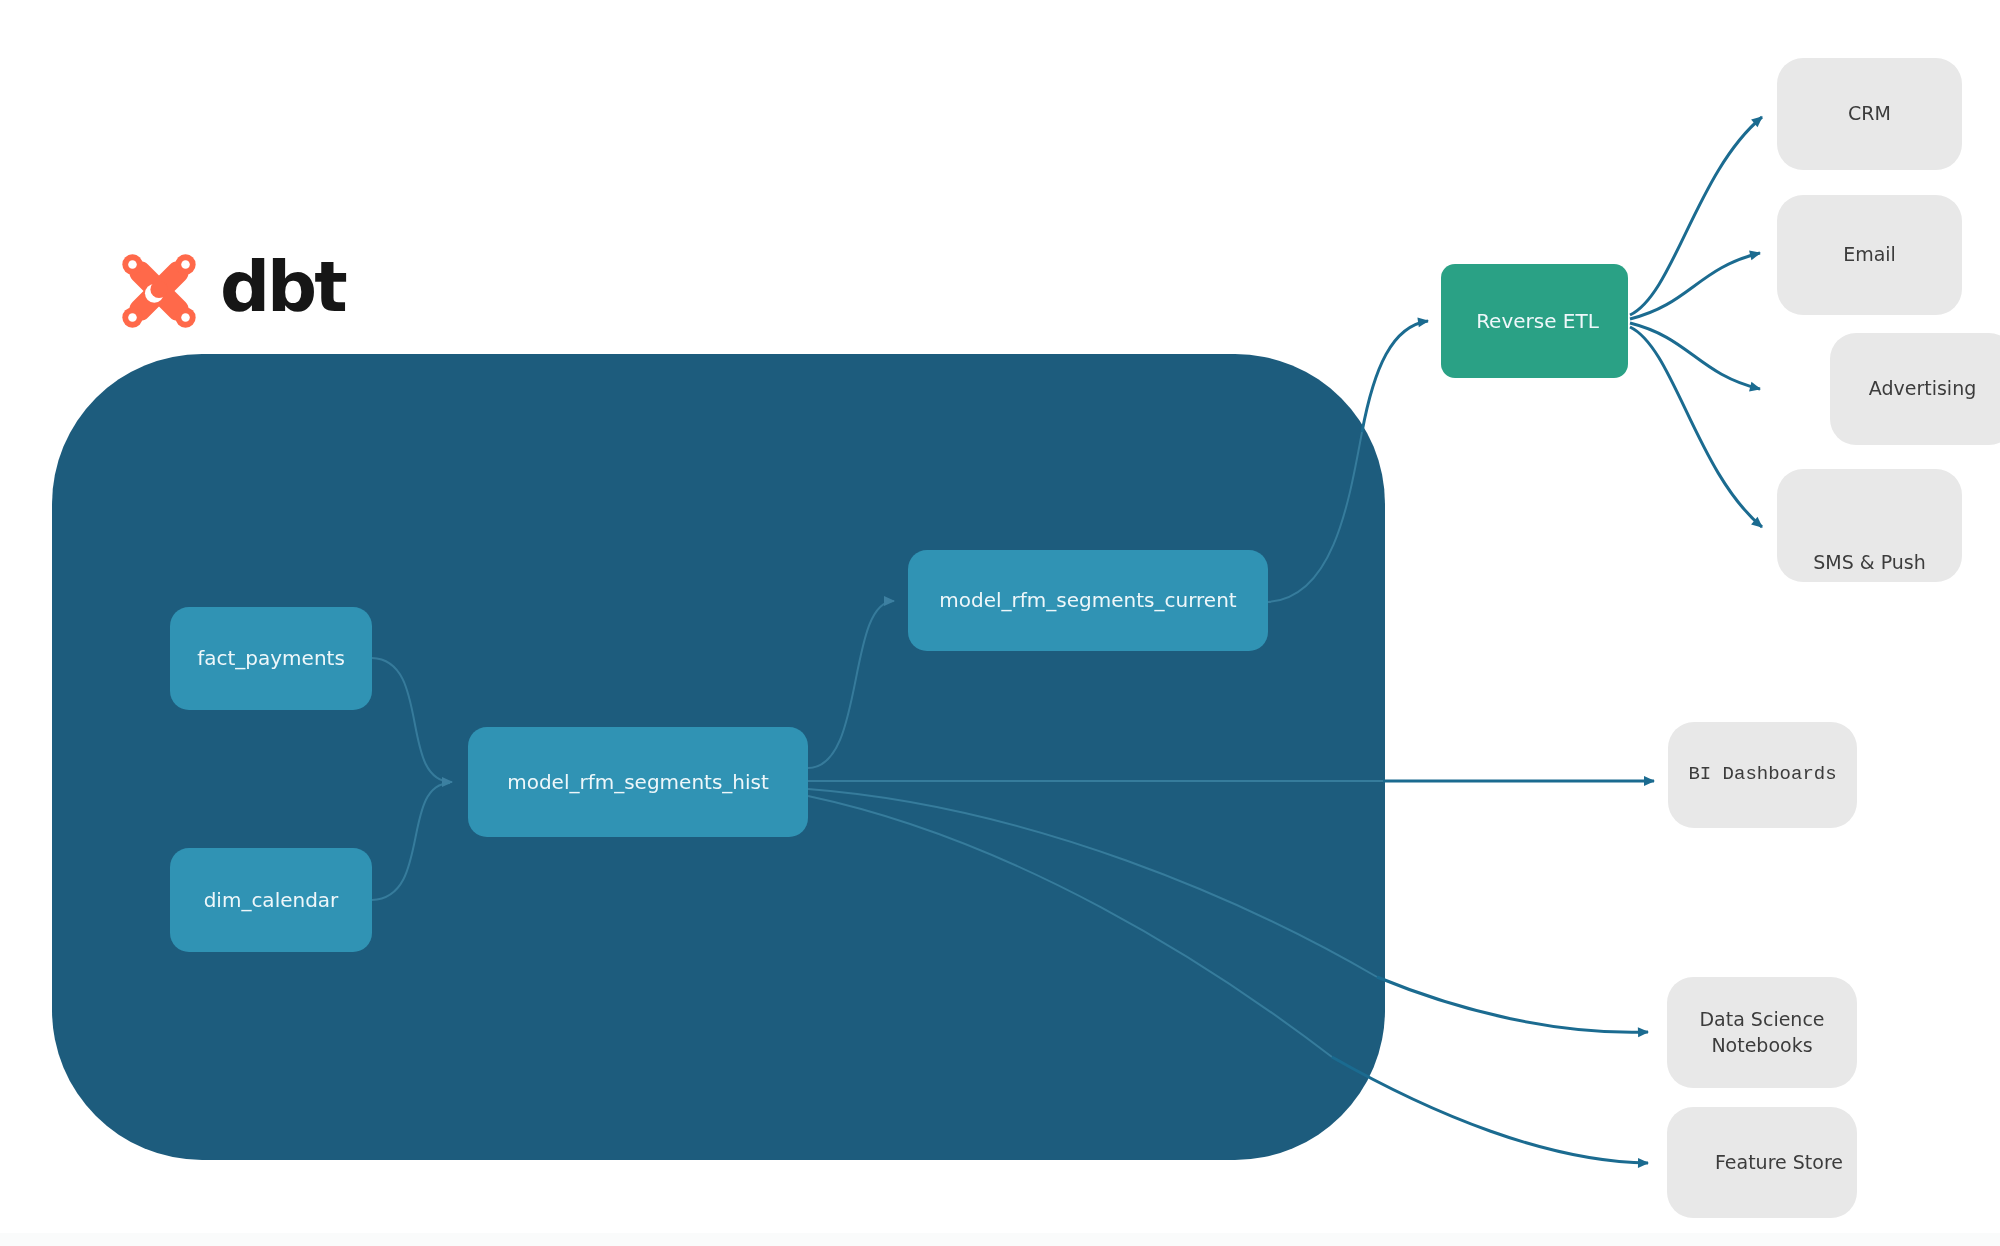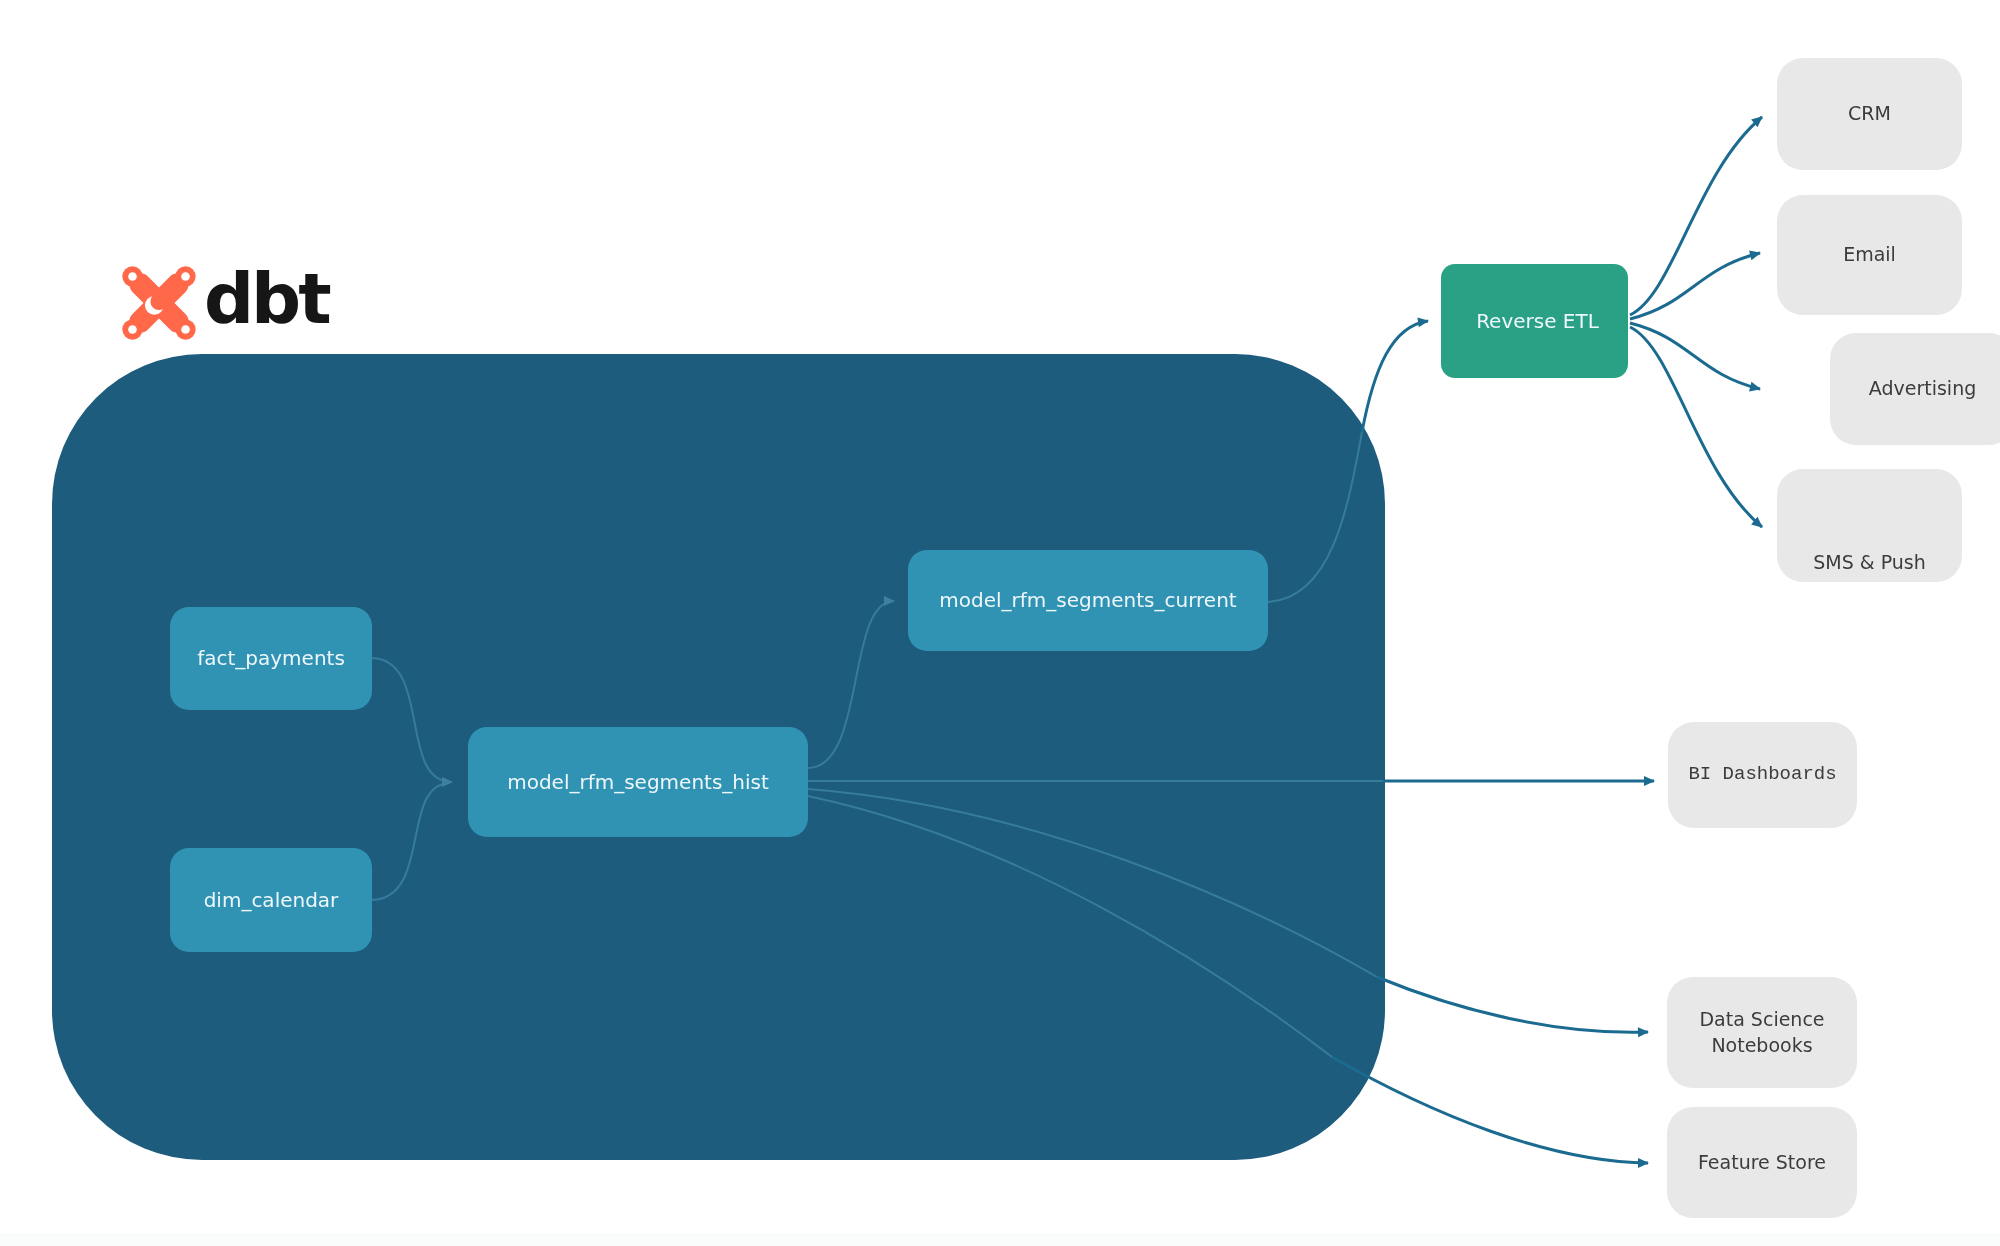--- a/index.html
+++ b/index.html
@@ -1,21 +1,21 @@
 <!DOCTYPE html>
 <html><head>
 <meta charset="utf-8">
 <style>
   html,body{margin:0;padding:0;background:#ffffff;}
   .canvas{
     position:relative;width:2000px;height:1246px;overflow:hidden;background:#ffffff;
     font-family:"DejaVu Sans","Liberation Sans",sans-serif;
   }
   
-  .logo{position:absolute;left:120px;top:252px;display:flex;align-items:center;gap:6px;margin-top:12px;}
+  .logo{position:absolute;left:120px;top:252px;display:flex;align-items:center;gap:22px;}
   .logo-text{font-size:70px;font-weight:700;letter-spacing:-3px;color:#161616;line-height:1;margin-top:-8px;}
   
   .dbt-box{
     position:absolute;left:52px;top:354px;width:1333px;height:806px;
     background:#1d5c7d;border-radius:150px;z-index:1;
   }
   
   .edges{position:absolute;left:0;top:0;z-index:2;}
   .edge-strong{stroke:#1b6b90;stroke-width:3;fill:none;}
   .edge-faint{stroke:#3b81a1;stroke-width:2;fill:none;opacity:0.85;}
@@ -31,21 +31,21 @@
   .n-dim{left:170px;top:848px;width:202px;height:104px;font-size:19px;}
   .n-hist{left:468px;top:727px;width:340px;height:110px;}
   .n-current{left:908px;top:550px;width:360px;height:101px;}
   .n-retl{left:1441px;top:264px;width:187px;height:114px;padding-left:20px;}
   .n-crm{left:1777px;top:58px;width:185px;height:112px;text-align:right;}
   .n-email{left:1777px;top:195px;width:185px;height:120px;}
   .n-adv{left:1830px;top:333px;width:185px;height:112px;}
   .n-sms{left:1777px;top:469px;width:185px;height:113px;align-items:flex-end;}
   .n-bi{left:1668px;top:722px;width:189px;height:106px;border-radius:22px;font-family:Liberation Mono, monospace;}
   .n-ds{left:1667px;top:977px;width:190px;height:111px;border-radius:22px;}
-  .n-fs{left:1667px;top:1107px;width:190px;height:111px;border-radius:22px;}
+  .n-fs{left:1667px;top:1107px;width:190px;height:111px;border-radius:22px;justify-content:flex-end;}
   .bottom-strip{position:absolute;left:0;bottom:0;width:2000px;height:13px;background:#fafbfb;z-index:0;}
 </style>
 </head>
 <body>
 
 <div class="canvas">
 
   <div class="bottom-strip"></div>
 
   <div class="dbt-box"></div>

